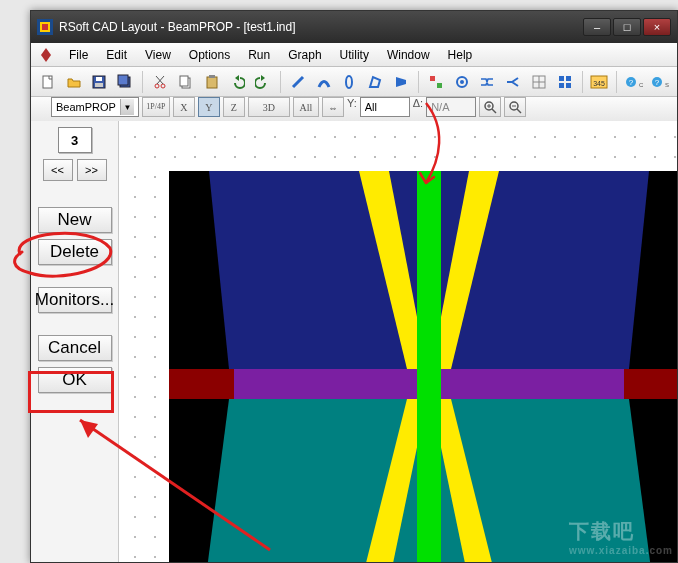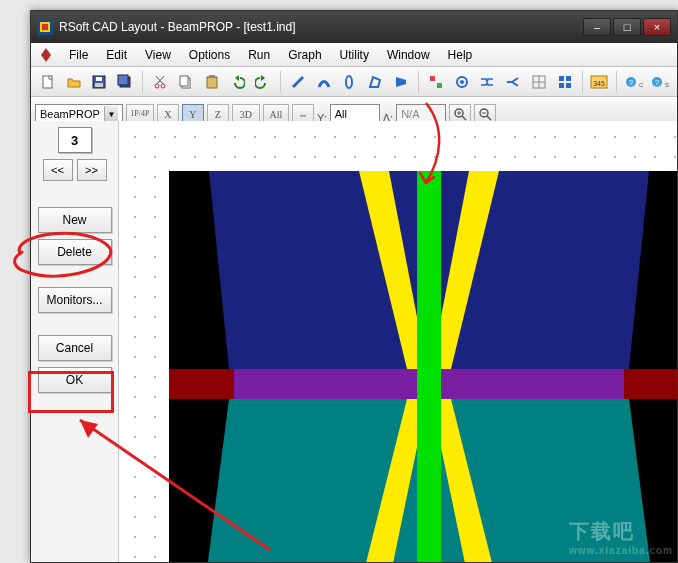--- a/index.html
+++ b/index.html
@@ -15,35 +15,35 @@
   .winctl .close { background: linear-gradient(#b04040,#7a2020); }
 
   .menubar { height: 24px; background: linear-gradient(#fdfdfd,#e9e9e9); border-bottom: 1px solid #c0c0c0; display: flex; align-items: center; padding: 0 6px; gap: 2px; font-size: 12px; }
   .menubar .app-mark { width:18px; height:18px; display:inline-flex; margin-right:4px;}
   .menu-item { padding: 2px 8px; cursor: default; }
 
   .toolbar1 { height: 30px; background: linear-gradient(#fcfcfc,#e6e6e6); border-bottom:1px solid #c0c0c0; display:flex; align-items:center; padding:0 6px; gap:4px; }
   .tb-btn { width:24px; height:24px; border:1px solid transparent; display:flex; align-items:center; justify-content:center; border-radius:2px; }
   .tb-sep { width:1px; height:22px; background:#c8c8c8; margin:0 2px; }
 
-  .toolbar2 { height: 28px; background: linear-gradient(#fcfcfc,#e6e6e6); border-bottom:1px solid #c0c0c0; display:flex; align-items:flex-end; padding:0 4px; gap:3px; font-size:11px; }
+  .toolbar2 { height: 28px; background: linear-gradient(#fcfcfc,#e6e6e6); border-bottom:1px solid #c0c0c0; display:flex; align-items:flex-start; padding:0 20px; gap:3px; font-size:11px; }
   .combo { height:20px; border:1px solid #888; background:#fff; padding:0 4px; display:flex; align-items:center; gap:4px; font-size:11px; }
   .combo .arrow { width:14px; height:16px; background:linear-gradient(#eee,#ccc); border-left:1px solid #aaa; display:flex;align-items:center;justify-content:center; font-size:8px;}
   .axis-btn { width:22px; height:20px; border:1px solid #b0b0b0; background:linear-gradient(#fafafa,#e4e4e4); display:flex;align-items:center;justify-content:center; font-size:10px; color:#555;font-family:Liberation Serif, serif;}
   .axis-btn.sel { background:#c8d8e8; border-color:#6080a0; }
   .field { height:20px; border:1px solid #888; background:#fff; padding:0 4px; font-size:11px; width:50px; }
   .field.ro { background:#f4f4f4; color:#888; }
   .lbl { color:#555; }
 
   .workspace { position:absolute; top:110px; left:0; right:0; bottom:0; display:flex; }
   .side { width:88px; background:#f4f4f4; border-right:1px solid #c8c8c8; padding:6px 4px; display:flex; flex-direction:column; gap:6px; align-items:center; }
   .side-num { width:34px; height:26px; border:1px solid #888; background:#fff; display:flex;align-items:center;justify-content:center; font-size:13px; font-weight:bold; box-shadow:1px 1px 0 #bbb; }
   .side-nav { display:flex; gap:4px; }
   .side-nav div { width:30px; height:22px; border:1px solid #999; background:linear-gradient(#fdfdfd,#e6e6e6); display:flex;align-items:center;justify-content:center; font-size:11px;}
-  .side-btn { width:74px; height:26px; border:1px solid #999; background:linear-gradient(#fdfdfd,#e6e6e6); display:flex;align-items:center;justify-content:center; font-size:12px; box-shadow:1px 1px 0 #ccc;}
+  .side-btn { width:74px; height:26px; border:1px solid #999; background:linear-gradient(#fdfdfd,#e6e6e6); display:flex;align-items:center;justify-content:center; font-size:17px; box-shadow:1px 1px 0 #ccc;}
 
   .canvas { flex:1; background:#fff; position:relative; overflow:hidden; }
   .dots { position:absolute; inset:0; background-image: radial-gradient(#bbb 1px, transparent 1px); background-size: 20px 20px; background-position: 6px 6px; }
   .draw { position:absolute; left:50px; top:50px; right:0; bottom:0; }
 
   
   .anno-new { position:absolute; left:0px; top:228px; width:120px; height:52px; pointer-events:none; }
   .anno-ok  { position:absolute; left:28px; top:371px; width:86px; height:42px; border:3px solid #e02020; pointer-events:none; }
   .anno-arrow-red { position:absolute; left:396px; top:98px; pointer-events:none; }
   .anno-arrow2 { position:absolute; left:70px; top:410px; pointer-events:none; }
@@ -237,21 +237,21 @@
 
   <div class="toolbar2">
     <div class="combo">
       <span>BeamPROP</span>
       <span class="arrow">▼</span>
     </div>
     <div class="axis-btn" style="width:28px;font-size:8px;line-height:1;">1P/4P</div>
     <div class="axis-btn">X</div>
     <div class="axis-btn sel">Y</div>
     <div class="axis-btn">Z</div>
-    <div class="axis-btn" style="width:28px;">3D</div>
+    <div class="axis-btn" style="width:42px;">3D</div>
     <div class="axis-btn" style="width:26px;">All</div>
     <div class="axis-btn">⇔</div>
     <span class="lbl">Y:</span>
     <input class="field" value="All" style="">
     <span class="lbl">Δ:</span>
     <input class="field ro" readonly="" value="N/A" style="">
     <div class="axis-btn">
         <svg width="14" height="14" viewBox="0 0 14 14">
           <circle cx="6" cy="6" r="4" fill="none" stroke="#555" stroke-width="1.5"></circle>
           <line x1="9" y1="9" x2="13" y2="13" stroke="#555" stroke-width="1.5"></line>

